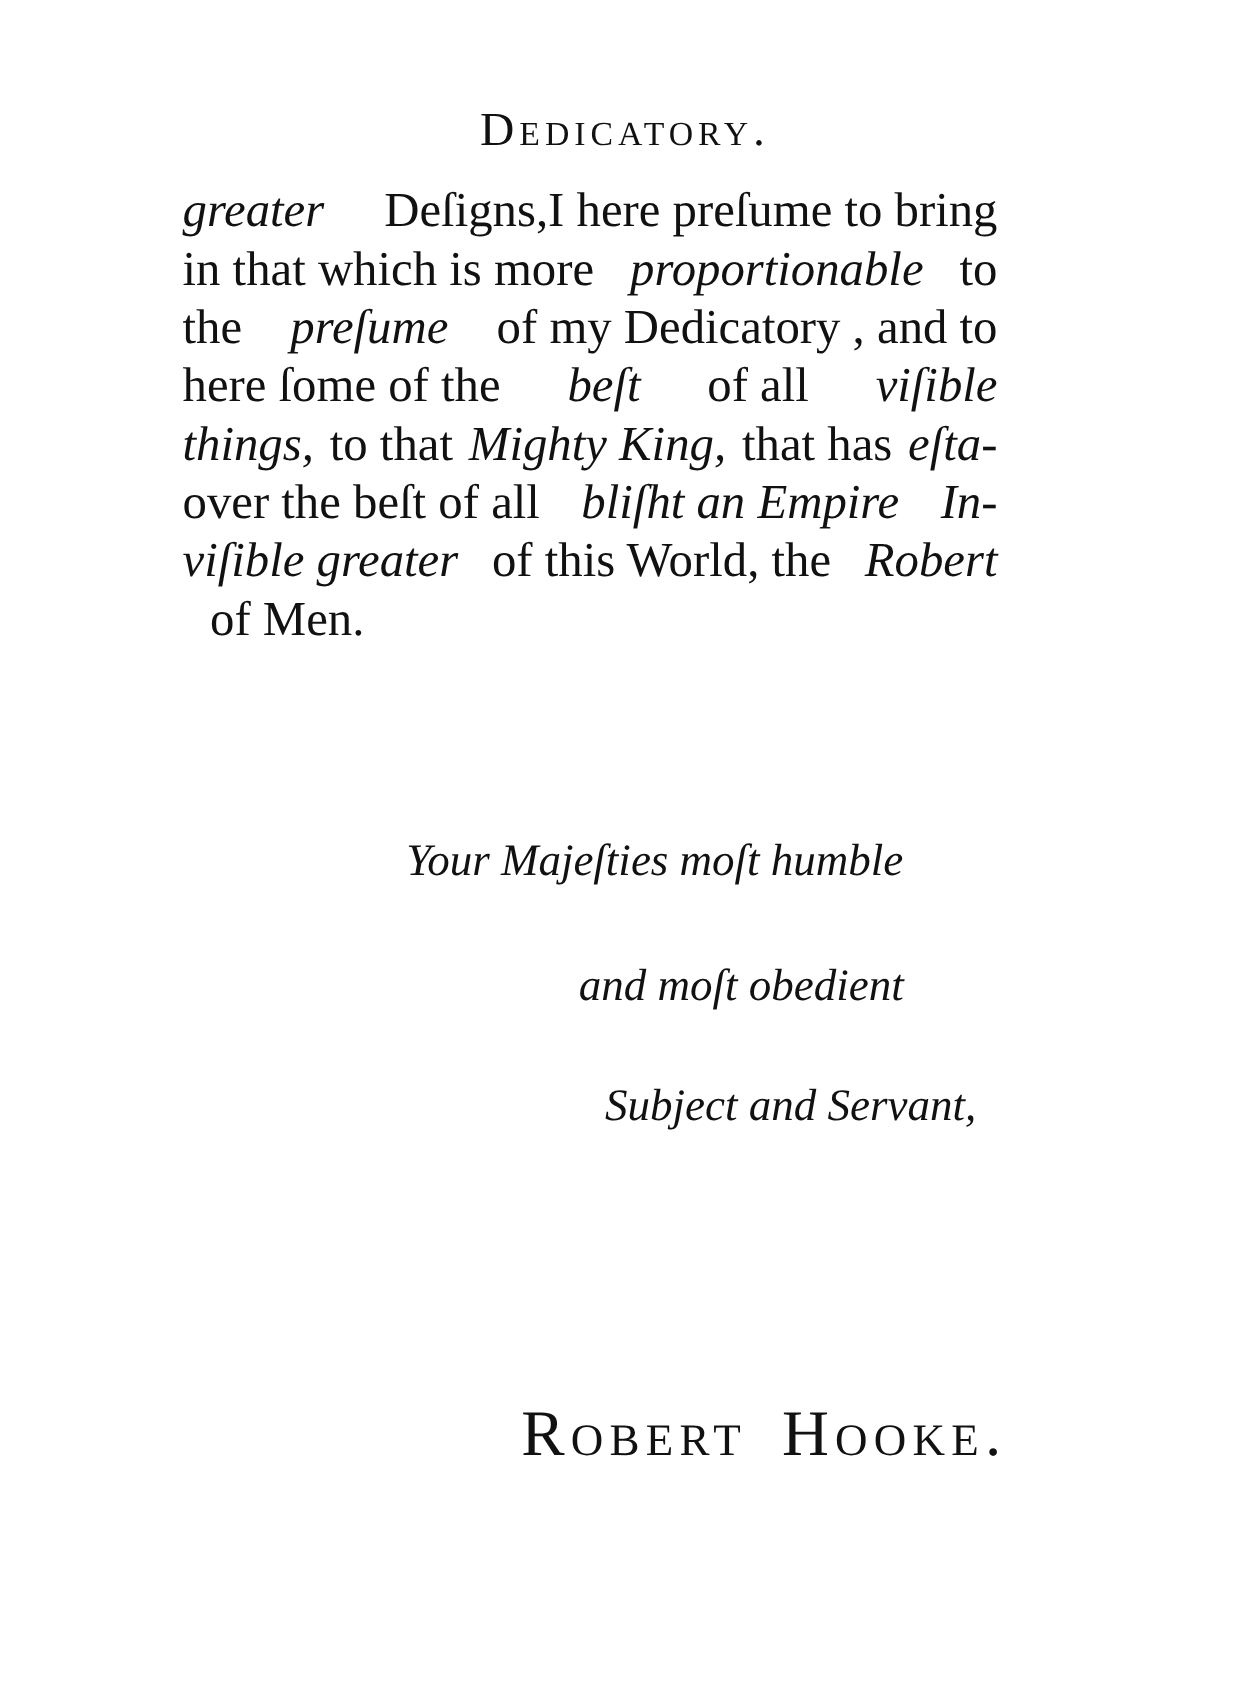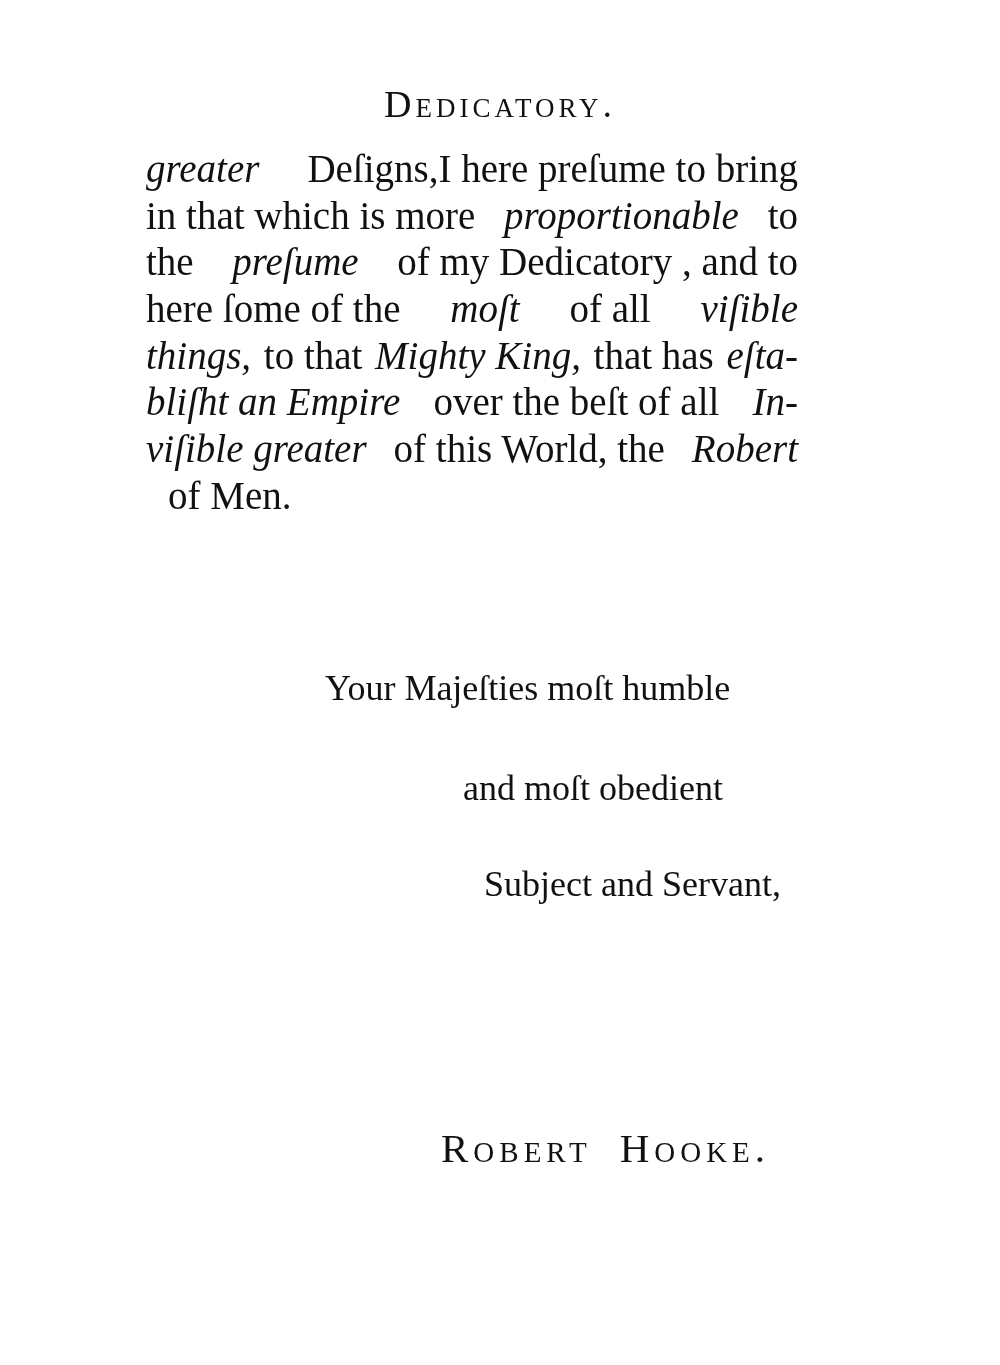--- a/index.html
+++ b/index.html
@@ -44,32 +44,33 @@
       display: flex;
       justify-content: space-between;
       white-space: nowrap;
       height: 46.7px;
     }
     .line.last { justify-content: flex-start; padding-left: 22px; }
     .it { font-style: italic; }
     .seg { display: inline-block; }
     .closing {
       position: absolute;
+      font-style: italic;
       font-size: 36px;
       white-space: nowrap;
       line-height: 40px;
     }
     .closing-1 { left: 325px; top: 668px; }
     .closing-2 { left: 463px; top: 768px; }
     .closing-3 { left: 484px; top: 864px; text-align: right; }
     .signature {
       position: absolute;
-      left: 441px;
+      left: 417px;
       top: 1125px;
-      font-size: 41px;
+      font-size: 52px;
       font-variant: small-caps;
       letter-spacing: 5px;
       white-space: nowrap;
       line-height: 46px;
     }
     .signature .gap { display: inline-block; width: 28px; }
   </style>
 </head>
 <body>
 
@@ -86,34 +87,34 @@
       <span class="seg it">proportionable</span>
       <span class="seg">to</span>
     </div>
     <div class="line">
       <span class="seg">the</span>
       <span class="seg it">preſume</span>
       <span class="seg">of my Dedicatory , and to</span>
     </div>
     <div class="line">
       <span class="seg">here ſome of the</span>
-      <span class="seg it">moſt</span>
+      <span class="seg it">beſt</span>
       <span class="seg">of all</span>
       <span class="seg it">viſible</span>
     </div>
     <div class="line">
       <span class="seg it">things,</span>
       <span class="seg">to that</span>
       <span class="seg it">Mighty King,</span>
       <span class="seg">that has</span>
       <span class="seg it">eſta-</span>
     </div>
     <div class="line">
+      <span class="seg">over the beſt of all</span>
       <span class="seg it">bliſht an Empire</span>
-      <span class="seg">over the beſt of all</span>
       <span class="seg it">In-</span>
     </div>
     <div class="line">
       <span class="seg it">viſible greater</span>
       <span class="seg">of this World, the</span>
       <span class="seg it">Robert</span>
     </div>
     <div class="line last">
       <span class="seg">of Men.</span>
     </div>

